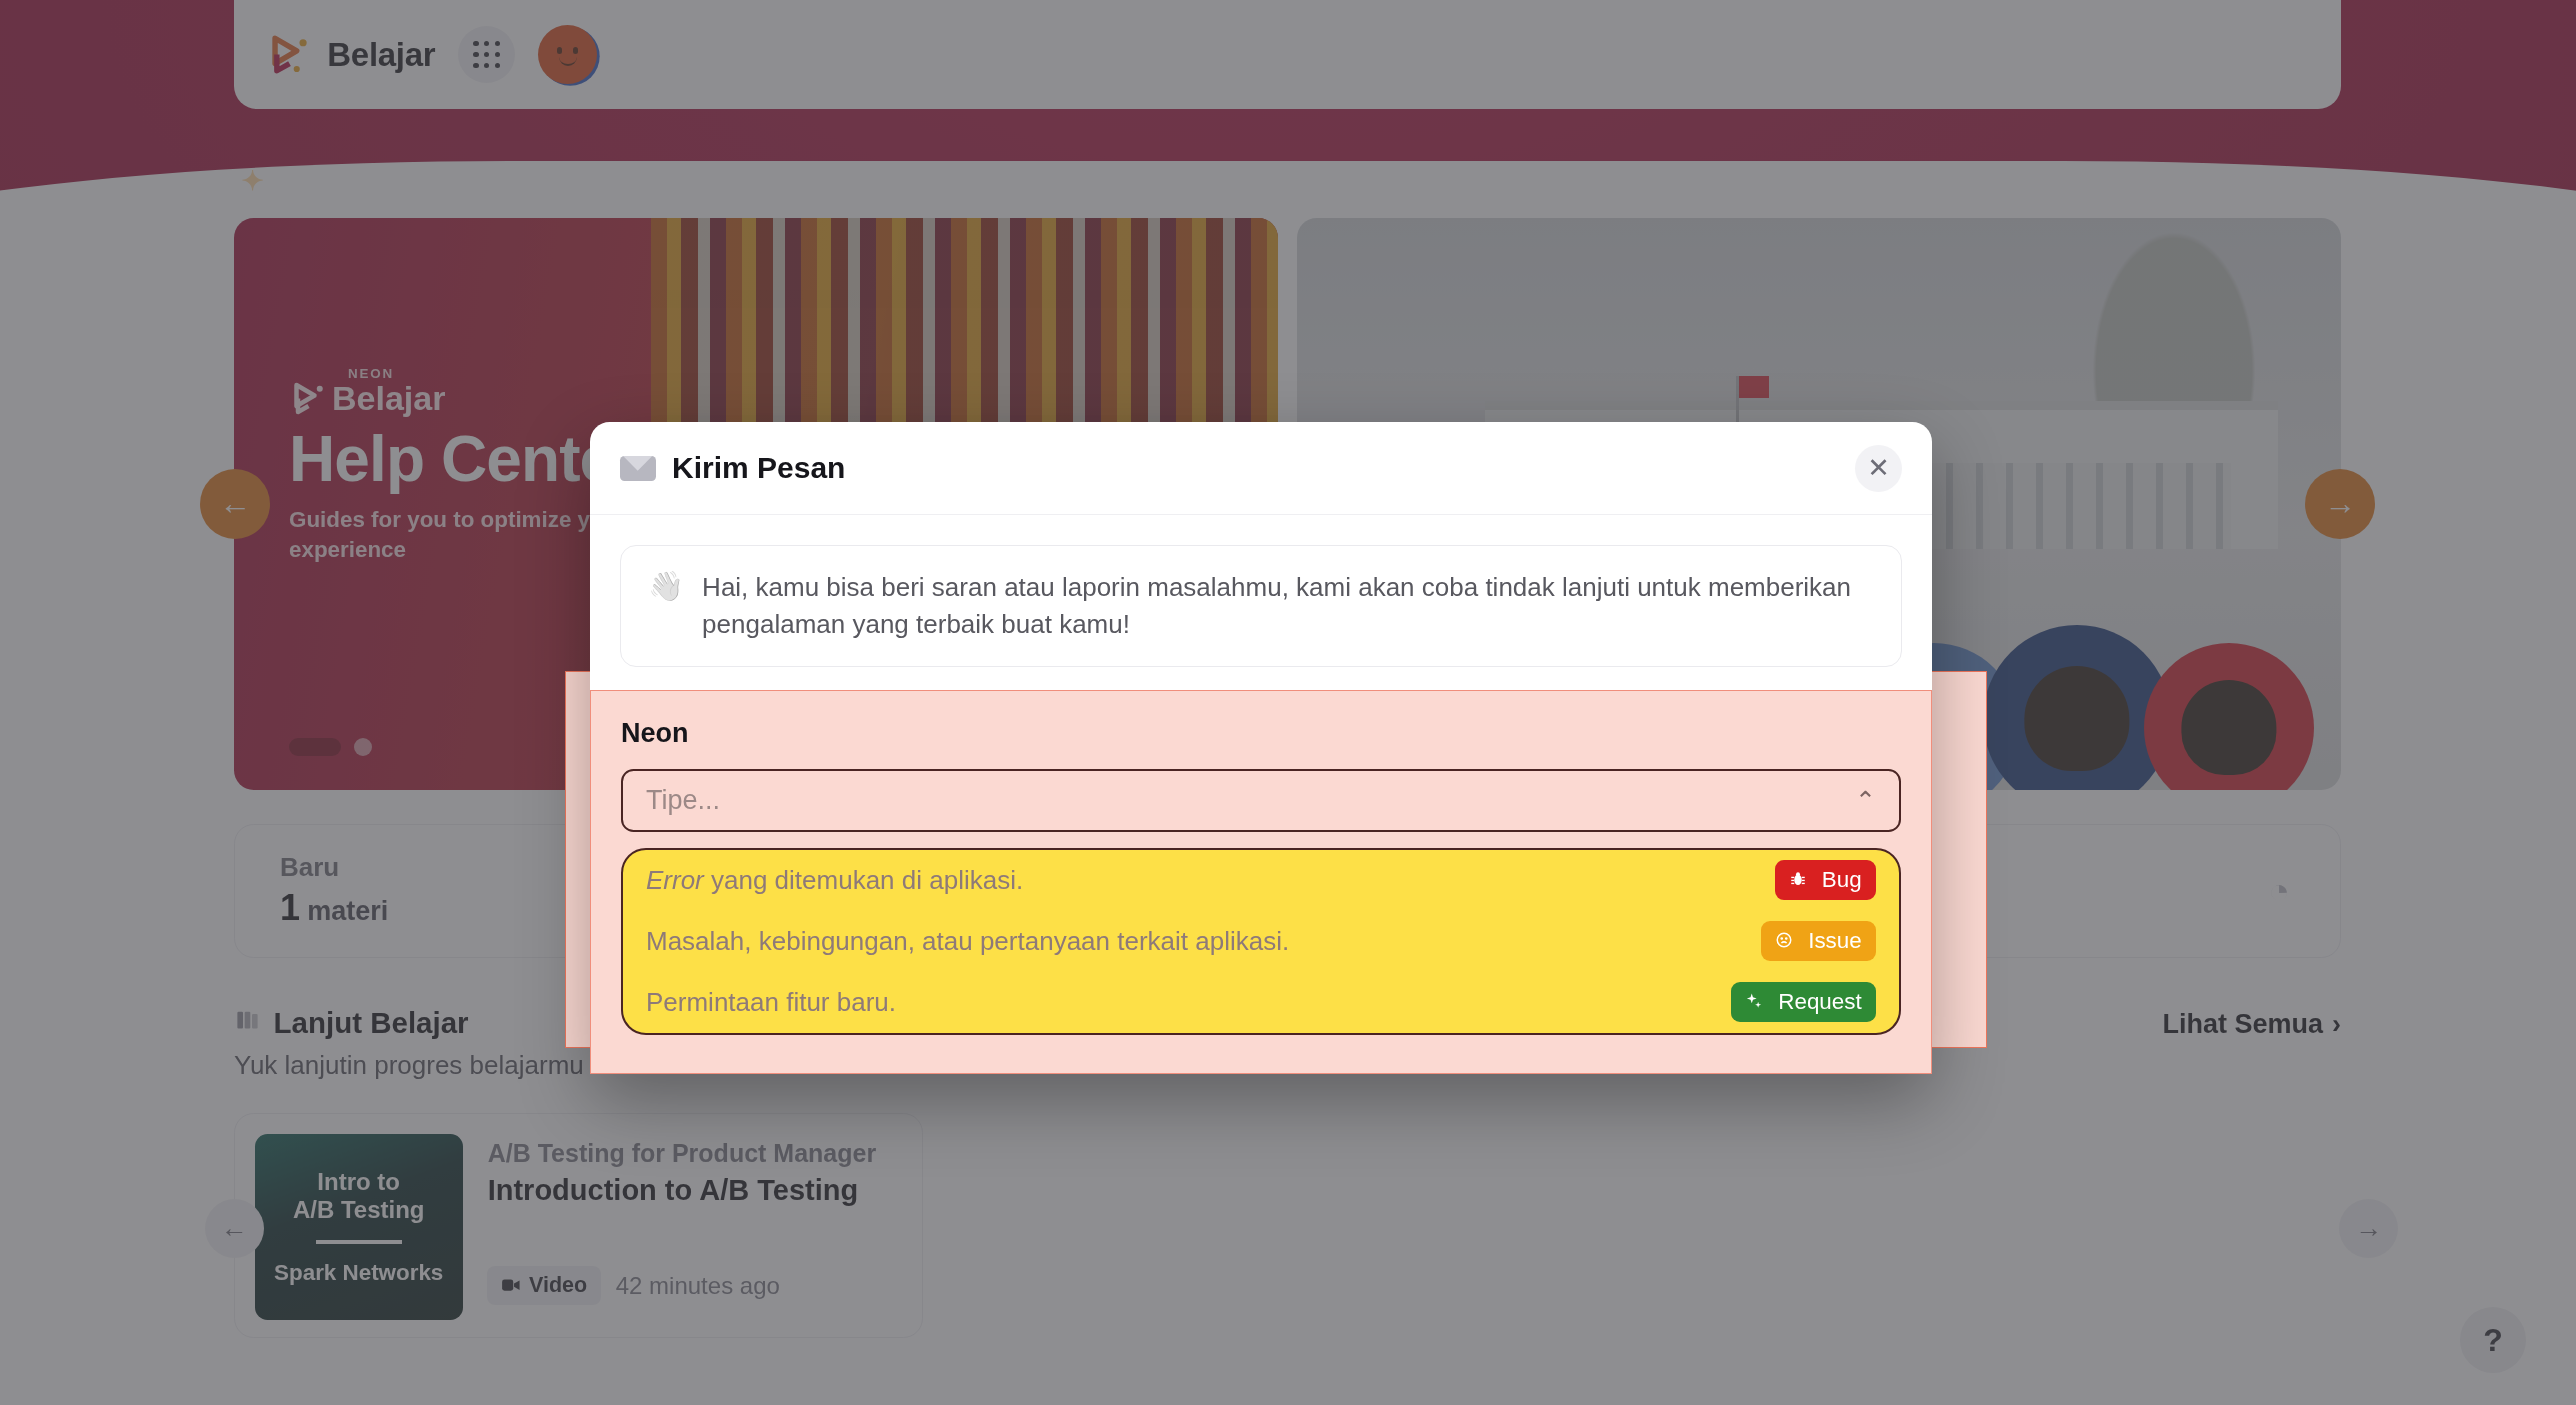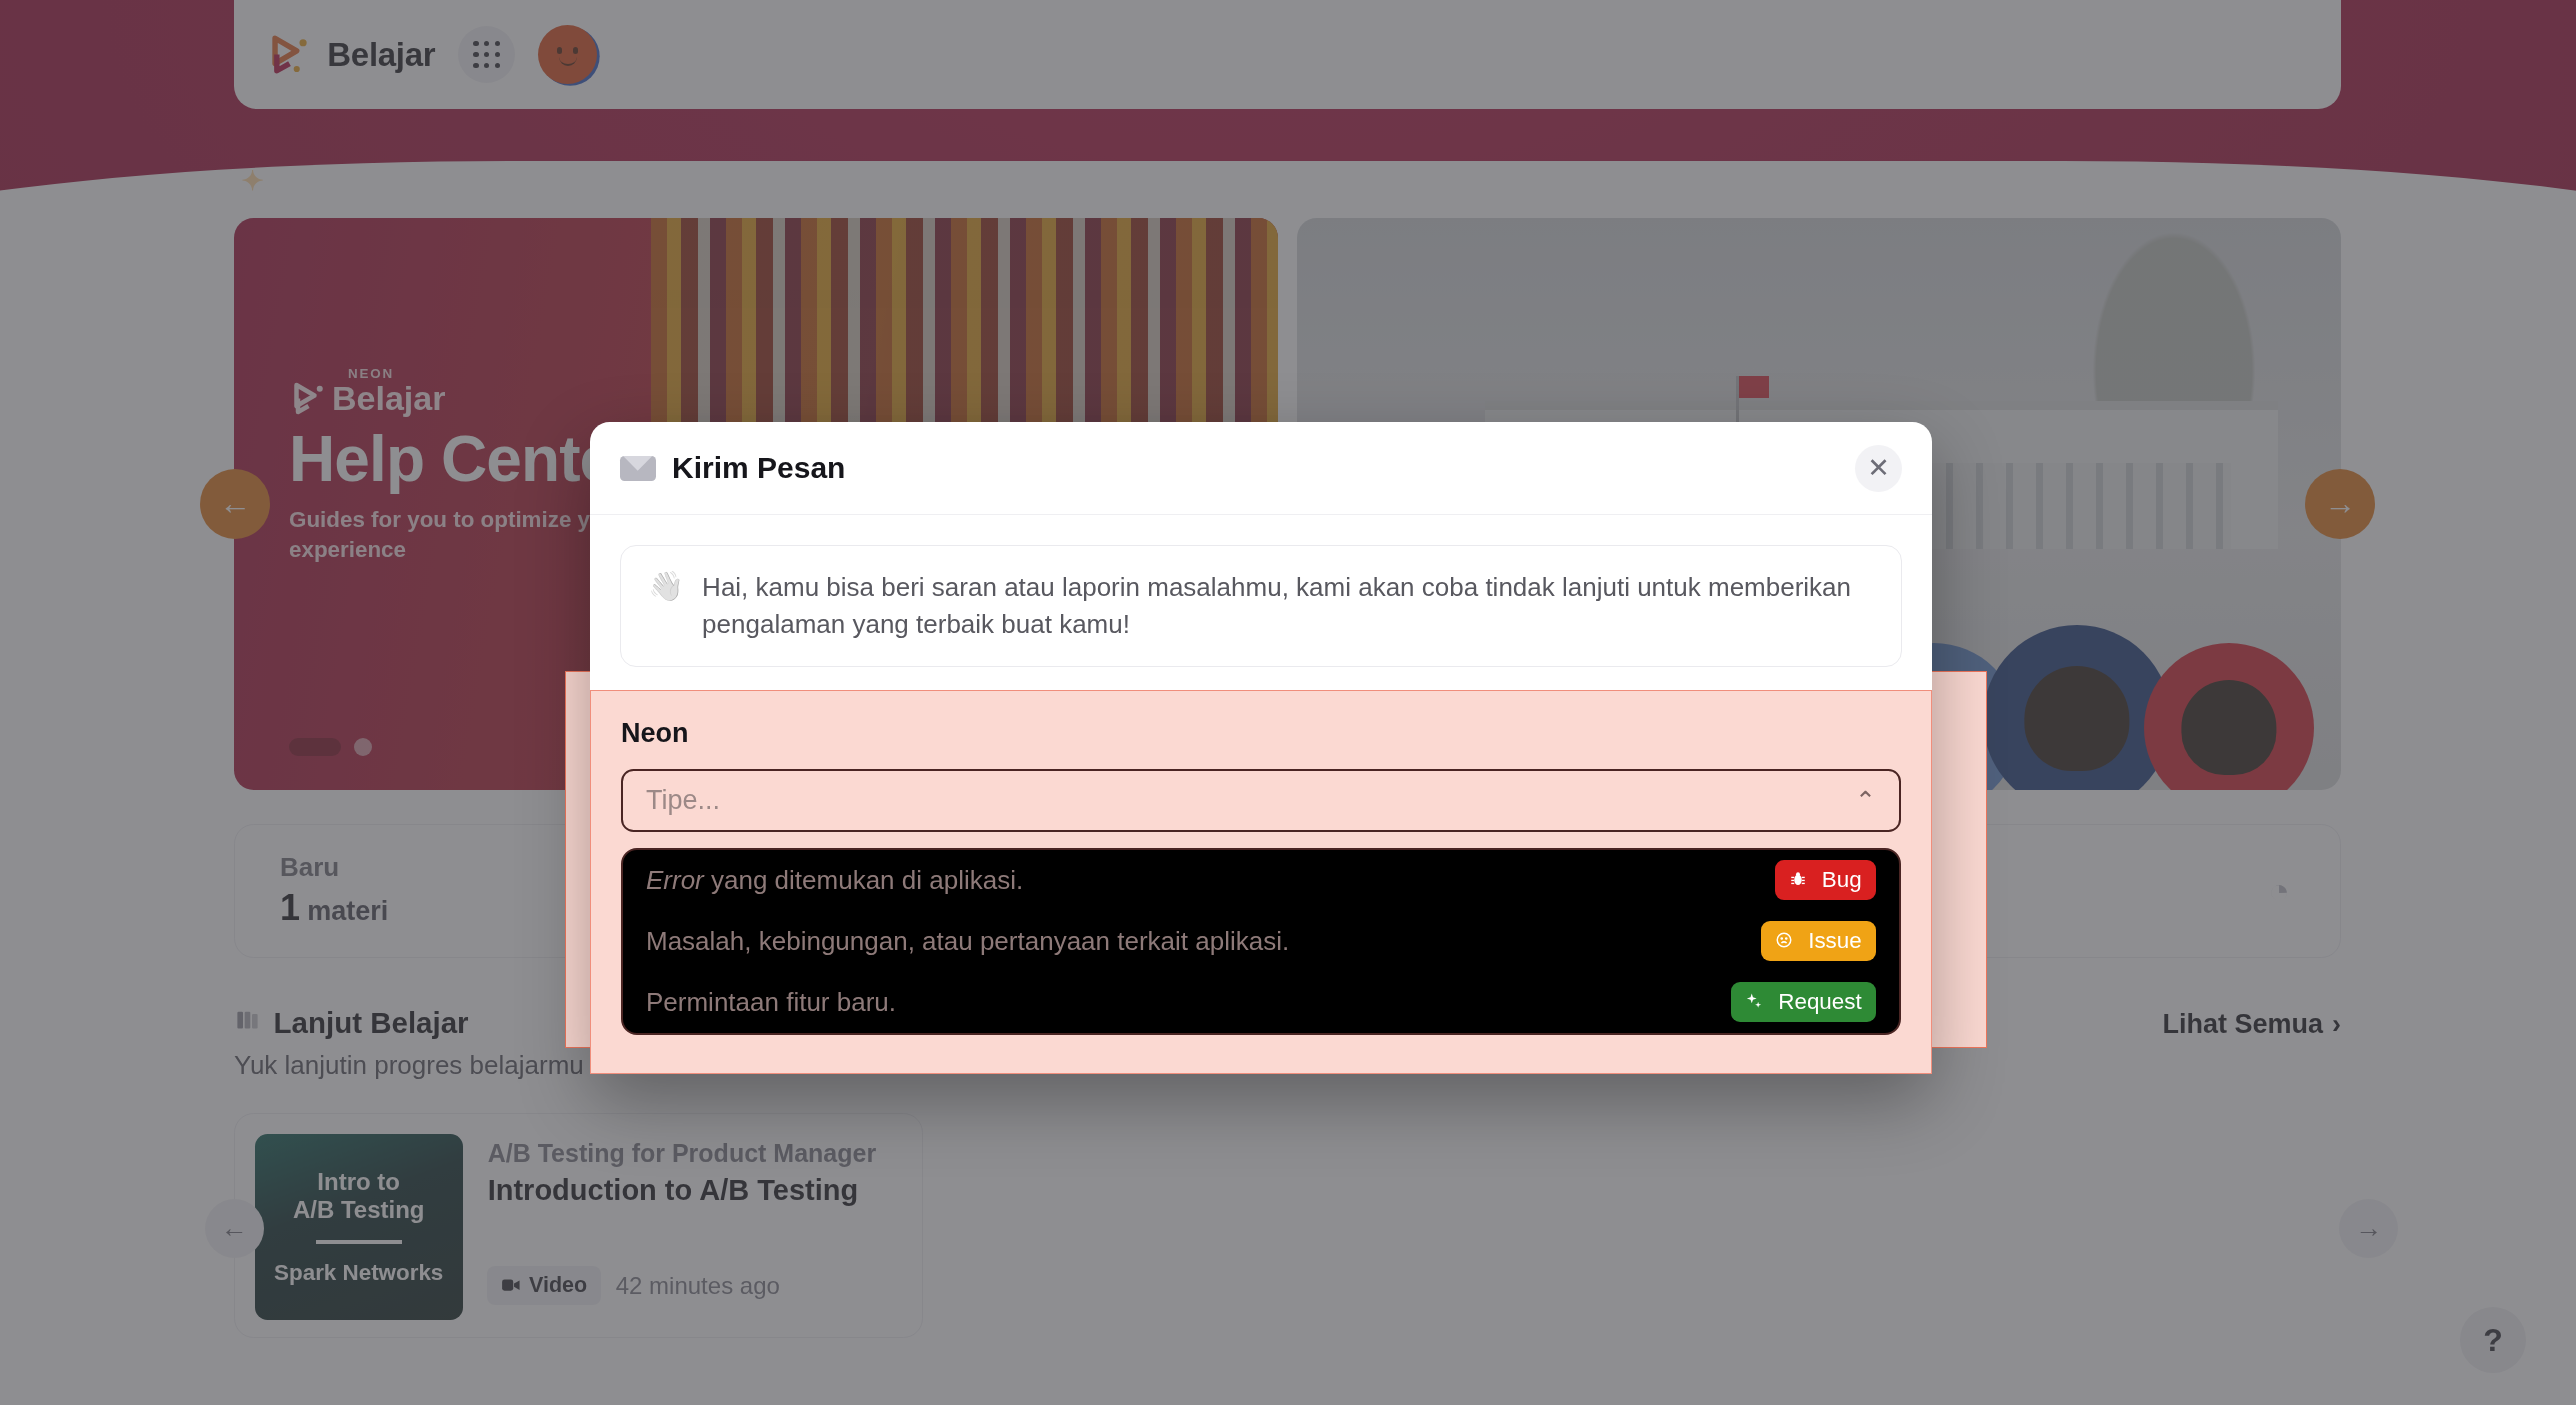--- a/index.html
+++ b/index.html
@@ -258,22 +258,22 @@
   .select-box {
     margin-top: 19.7px; height: 63px; border: 2.7px solid #4a2523; border-radius: 12.5px;
     background: #fbd9d2;
     display:flex; align-items:center; justify-content: space-between;
     padding: 0 23px;
   }
   .select-ph { font-size: 27px; color: #9c8987; }
   .chev-up { font-size: 25px; color: #7c6462; }
 
   .options {
-    margin-top: 16px; border: 2.7px solid #4a2523; border-radius: 16px;
-    background: #000000; overflow: hidden;
+    margin-top: 16px; border: 2.7px solid #4a2523; border-radius: 25px;
+    background: #fde047; overflow: hidden;
     margin-bottom: 38px;
   }
   .option {
     height: 61px; display:flex; align-items:center; justify-content: space-between;
     padding: 0 23px;
   }
   .option-text { font-size: 26px; color: #8e7a79; }
   .option-text em { font-style: italic; }
   .badge {
     display:flex; align-items:flex-end; gap: 15px;

